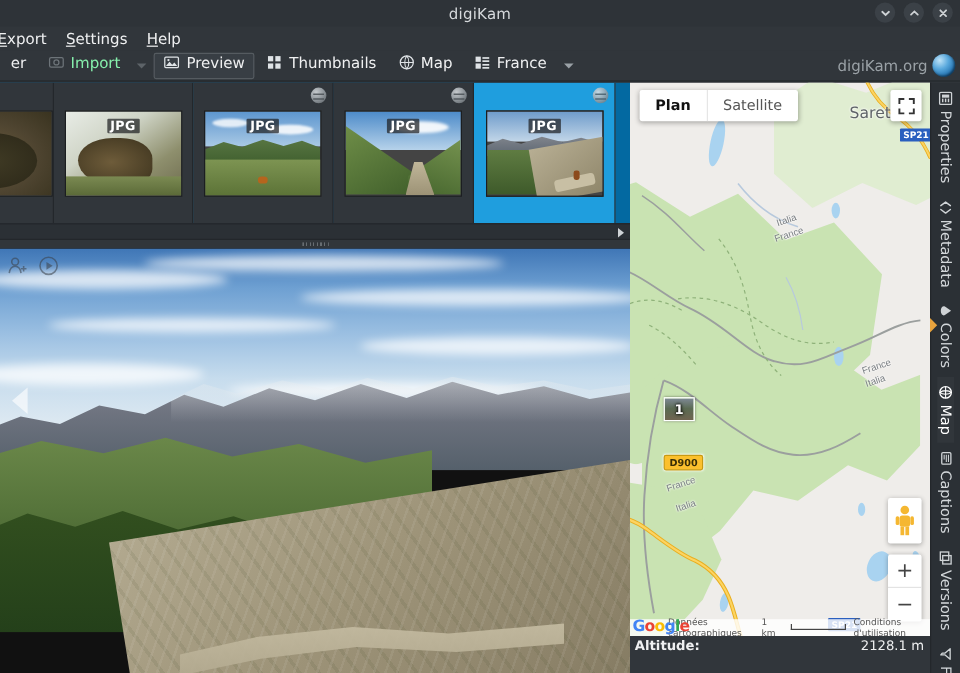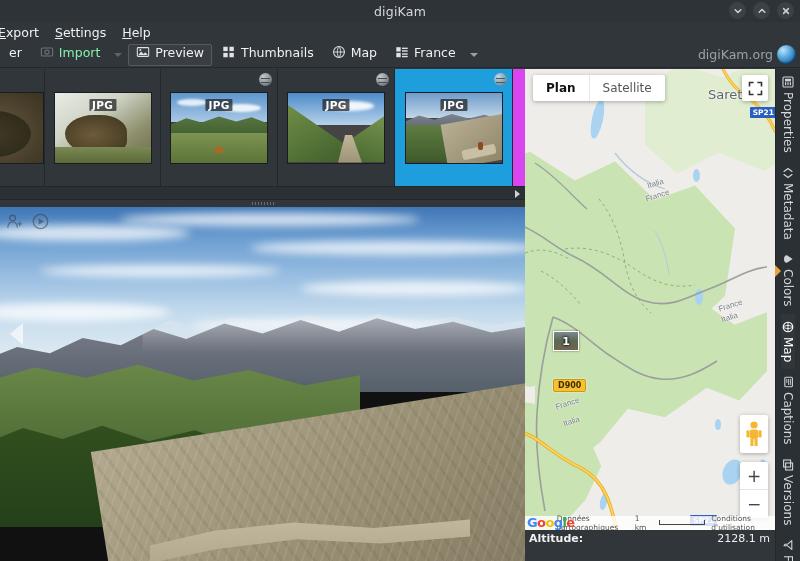--- a/index.html
+++ b/index.html
@@ -62,21 +62,21 @@
   .tb-brand { color: #9aa1a6; font-size: 12.5px; padding-right: 4px; }
   .tb-globe {
     width: 19px; height: 19px; border-radius: 50%; margin-right: 4px;
     background: radial-gradient(circle at 32% 28%, #bfe3f7 0%, #5aa9dd 38%, #1f6fae 75%, #123f69 100%);
     box-shadow: inset -1px -1px 2px rgba(0,0,0,.5);
   }
 
   
   .thumbbar {
     position: absolute; left: 0; top: 69px; width: 525px; height: 117px;
-    background: #d946ef; display: flex; overflow: hidden;
+    background: #0369a1; display: flex; overflow: hidden;
   }
   .thumb-cell {
     position: relative; height: 117px; flex: none;
     border-right: 1px solid #23272b; background: #31363b;
     display: flex; align-items: center; justify-content: center;
     cursor: pointer;
   }
   .thumb-cell.selected { background: #1f9ede; }
   .thumb-img {
     position: relative; width: 98px; height: 72px;

